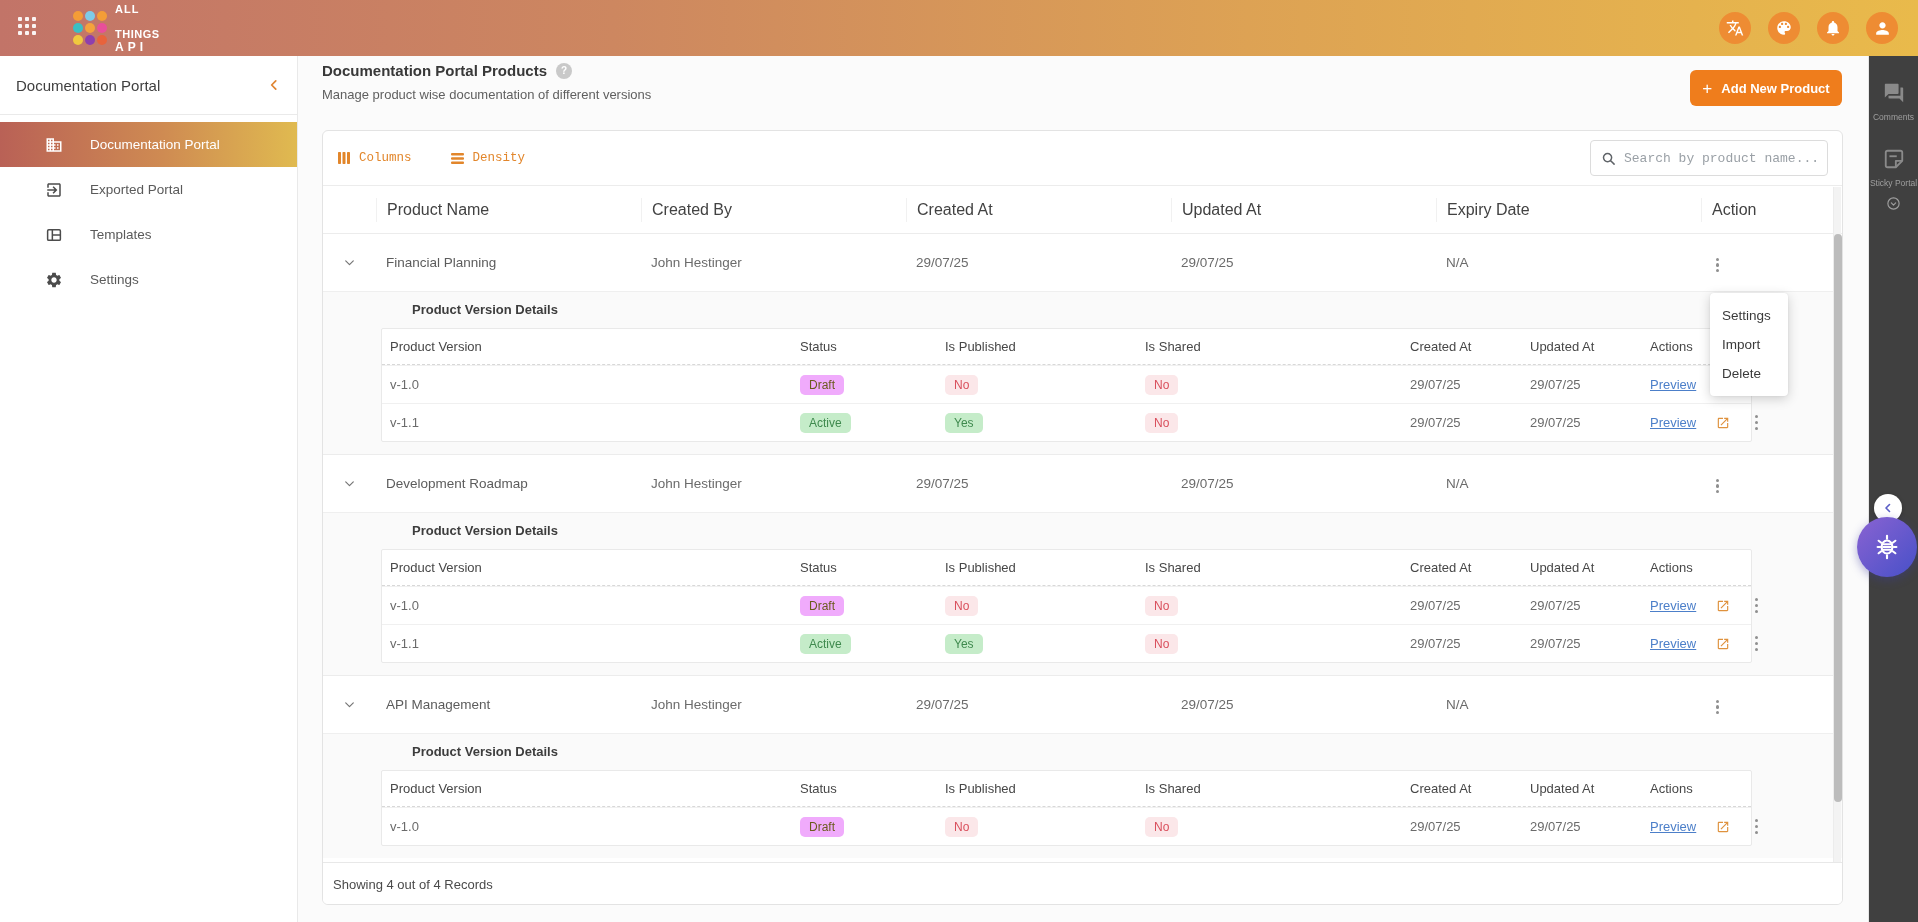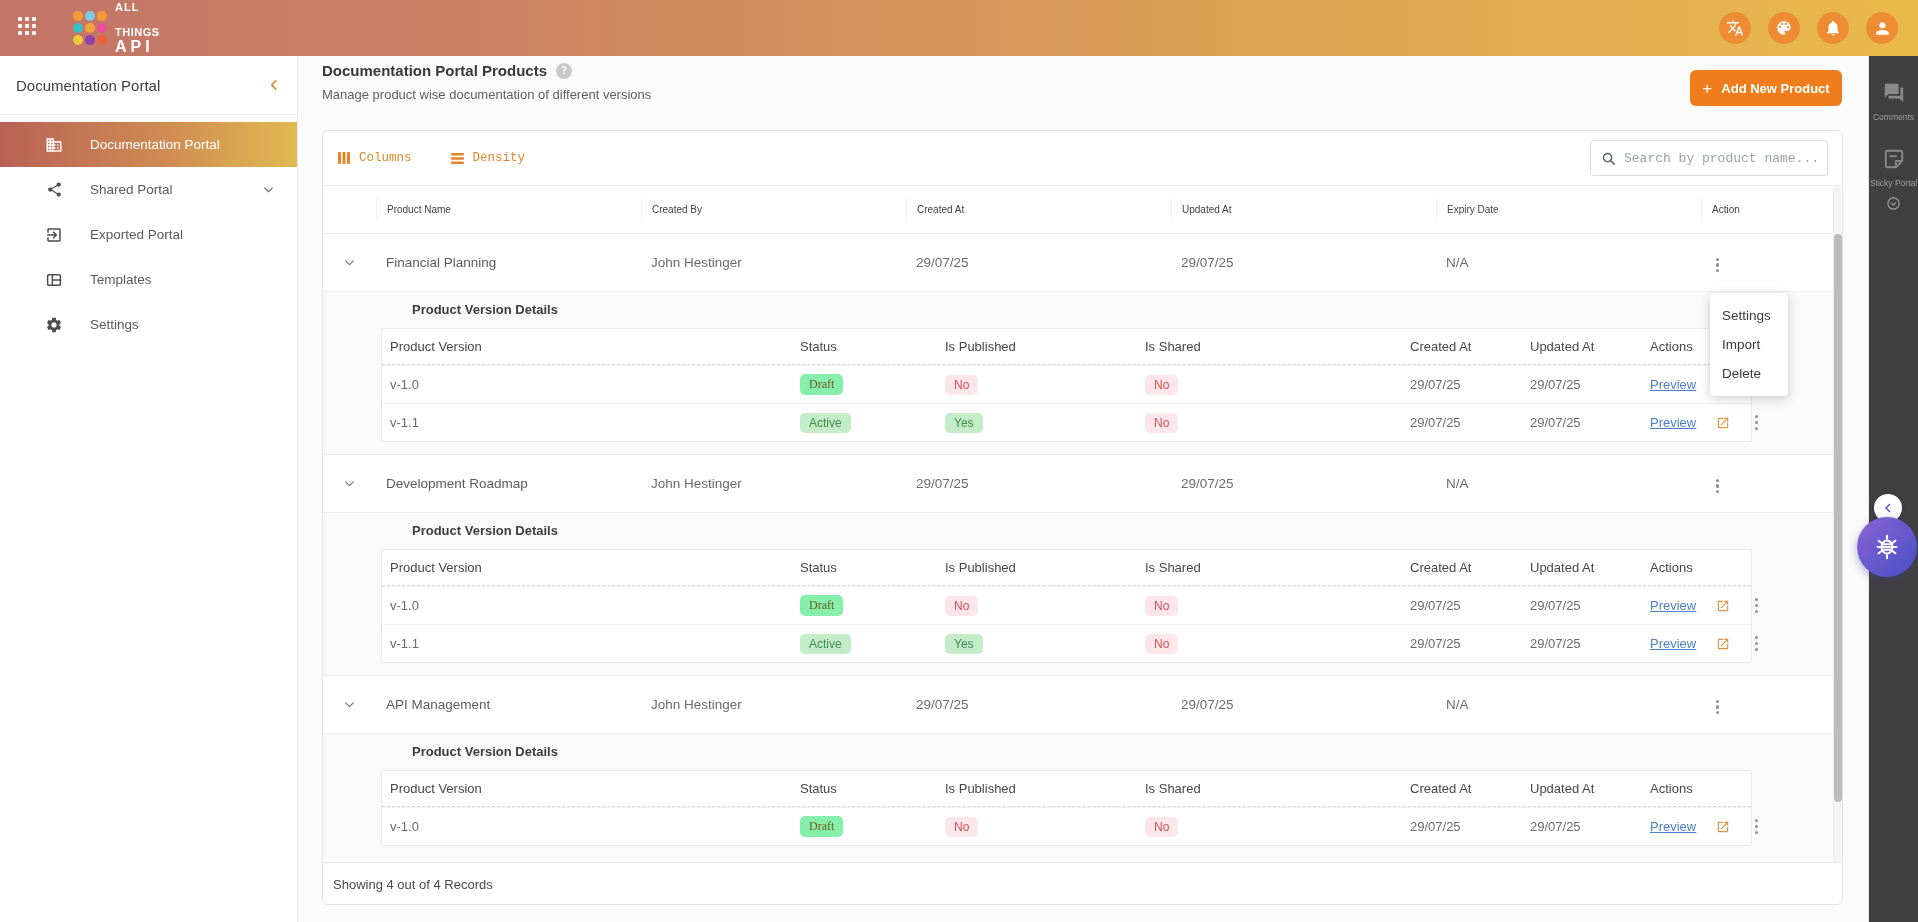--- a/index.html
+++ b/index.html
@@ -11,21 +11,21 @@
   .topbar { position:absolute; left:0; top:0; width:1918px; height:56px;
     background:linear-gradient(90deg,#c27468 0%,#cd8760 32%,#dda254 65%,#e9ba4b 100%);
     display:flex; align-items:center; }
   .apps-grid { margin-left:18px; display:block; }
   .logo-wrap { display:flex; align-items:center; margin-left:36px; gap:7px; }
   .logo-dots { display:grid; grid-template-columns:repeat(3,11px); grid-auto-rows:11px; gap:1px; }
   .logo-dots i { width:10px; height:10px; border-radius:50%; display:block; }
   .logo-text { color:#fff; line-height:1; }
   .logo-text .l1 { font-size:11px; font-weight:bold; letter-spacing:1px; }
   .logo-text .l2 { font-size:11px; font-weight:bold; letter-spacing:.5px; margin-top:14px; }
-  .logo-text .l3 { font-size:16px; font-weight:bold; letter-spacing:4px; margin-top:1px; }
+  .logo-text .l3 { font-size:12px; font-weight:bold; letter-spacing:4px; margin-top:1px; }
   .topbar-right { margin-left:auto; margin-right:20px; display:flex; gap:17px; }
   .tb-circle { width:32px; height:32px; border-radius:50%; background:#ee8c33; display:flex; align-items:center; justify-content:center; cursor:pointer; }
 
   
   .sidebar { position:absolute; left:0; top:56px; width:298px; height:866px; background:#fff; border-right:1px solid #e9e9e9; }
   .side-head { height:59px; border-bottom:1px solid #eaeaea; display:flex; align-items:center; padding:0 16px; }
   .side-head-title { font-size:15px; color:#3f3f3f; }
   .side-collapse { margin-left:auto; cursor:pointer; display:flex; }
   .nav { padding-top:7px; }
   .nav-item { height:45px; display:flex; align-items:center; color:#5a5a5a; cursor:pointer; }
@@ -49,42 +49,42 @@
   .card { position:absolute; left:322px; top:130px; width:1521px; height:775px; background:#fff; border:1px solid #e3e3e3; border-radius:6px; overflow:hidden; }
   .toolbar { height:55px; display:flex; align-items:center; padding:0 14px; border-bottom:1px solid #ececec;font-family:Liberation Mono, monospace; }
   .tb-btn { display:flex; align-items:center; gap:8px; color:#e2862b; font-size:12.5px; cursor:pointer; margin-right:38px; }
   .search-box { margin-left:auto; width:238px; height:36px; border:1px solid #dcdcdc; border-radius:4px; display:flex; align-items:center; padding:0 10px; gap:8px; background:#fff; }
   .search-box input { border:none; outline:none; flex:1; font-size:13px; font-family:inherit; color:#555; background:transparent; }
   .search-box input::placeholder { color:#9aa0a6; }
 
   .viewport { position:relative; height:676px; overflow:hidden; }
 
   .m-row { display:grid; grid-template-columns:53px 265px 265px 265px 265px 265px 1fr; align-items:center; }
-  .m-head { height:47px; font-size:10px; color:#424242; }
+  .m-head { height:47px; font-size:16px; color:#424242; }
   .m-head .cell { border-left:1px solid #f1f1f1; height:24px; display:flex; align-items:center; }
   .m-head .cell:first-child { border-left:none; }
   .p-row { height:58px; border-top:1px solid #ececec; font-size:13.5px; color:#6b6b6b; background:#fff; }
   .p-row .pname { color:#5c5c5c; }
   .cell { padding-left:10px; }
   .c-exp { display:flex; justify-content:center; padding-left:0; color:#757575; cursor:pointer; }
   .c-action { padding-left:10px; }
   .kebab { display:inline-flex; flex-direction:column; gap:2.5px; padding:4px 5px; cursor:pointer; }
   .kebab i { width:3.2px; height:3.2px; border-radius:50%; background:#8f8f8f; }
 
   
   .panel { background:#fafafa; border-top:1px solid #efefef; padding:10px 90px 12px 58px; }
   .panel-title { font-size:13px; font-weight:bold; color:#3d3d3d; margin-bottom:11px;margin-left:31px; }
   .subtable { background:#fff; border:1px solid #e9e9e9; border-radius:2px; }
   .s-row { display:grid; grid-template-columns:410px 145px 200px 265px 120px 120px 1fr; align-items:center; }
   .s-row .cell { padding-left:8px; }
   .s-head { height:36px; font-size:13px; color:#474747; border-bottom:1px dashed #d8d8d8; }
   .s-body { height:38px; font-size:13px; color:#6b6b6b; border-top:1px solid #f0f0f0; }
   .s-body:first-of-type { border-top:none; }
   .badge { display:inline-block; padding:3px 9px; border-radius:5px; font-size:12px; }
-  .b-amber { background:#86efac; color:#6b5b1e;font-family:Liberation Serif, serif; }
+  .b-amber { background:#f0abfc; color:#6b5b1e; }
   .b-green { background:#c5ecc9; color:#3f8a4e; }
   .b-red   { background:#fbe7e9; color:#d94f5c; }
   .actions-cell { display:flex; align-items:center; gap:20px; }
   .preview { color:#4c7fc9; font-size:13px; text-decoration:underline; cursor:pointer; }
 
   .card-footer { height:44px; border-top:1px solid #e8e8e8; display:flex; align-items:center; padding-left:10px; font-size:13px; color:#4a4a4a; background:#fff; position:relative; z-index:3; }
 
   
   .vscroll { position:absolute; right:1px; top:56px; width:8px; height:675px; background:#f3f3f3; border-left:1px solid #ececec; z-index:4; }
   .vscroll .thumb { position:absolute; left:0; top:47px; width:8px; height:568px; background:#bcbcbc; border-radius:4px; }
@@ -184,33 +184,20 @@
       <div class="nav-item active">
         <span class="nico">
           <svg width="18" height="18" viewBox="0 0 24 24" fill="currentColor">
               <path d="M12 7V3H2v18h20V7H12zM6 19H4v-2h2v2zm0-4H4v-2h2v2zm0-4H4V9h2v2zm0-4H4V5h2v2zm4 12H8v-2h2v2zm0-4H8v-2h2v2zm0-4H8V9h2v2zm0-4H8V5h2v2zm10 12h-8v-2h2v-2h-2v-2h2v-2h-2V9h8v10zm-2-8h-2v2h2v-2zm0 4h-2v2h2v-2z"></path>
             </svg>
         </span>
         <span class="nlabel">Documentation Portal</span>
       </div>
       <div class="nav-item">
         <span class="nico">
-          <svg width="17" height="17" viewBox="0 0 24 24" fill="currentColor">
-              <path d="M18 16.08c-.76 0-1.44.3-1.96.77L8.91 12.7c.05-.23.09-.46.09-.7s-.04-.47-.09-.7l7.05-4.11c.54.5 1.25.81 2.04.81 1.66 0 3-1.34 3-3s-1.34-3-3-3-3 1.34-3 3c0 .24.04.47.09.7L8.04 9.81C7.5 9.31 6.79 9 6 9c-1.66 0-3 1.34-3 3s1.34 3 3 3c.79 0 1.5-.31 2.04-.81l7.12 4.16c-.05.21-.08.43-.08.65 0 1.61 1.31 2.92 2.92 2.92 1.61 0 2.92-1.31 2.92-2.92s-1.31-2.92-2.92-2.92z"></path>
-            </svg>
-        </span>
-        <span class="nlabel">Shared Portal</span>
-        <span class="nchev">
-          <svg width="13" height="13" viewBox="0 0 24 24" fill="none" stroke="currentColor" stroke-width="2.4" stroke-linecap="round" stroke-linejoin="round">
-              <polyline points="5 9 12 16 19 9"></polyline>
-            </svg>
-        </span>
-      </div>
-      <div class="nav-item">
-        <span class="nico">
           <svg width="18" height="18" viewBox="0 0 24 24" fill="currentColor">
               <path d="M10.09 15.59L11.5 17l5-5-5-5-1.41 1.41L12.67 11H3v2h9.67l-2.58 2.59zM19 3H5c-1.11 0-2 .9-2 2v4h2V5h14v14H5v-4H3v4c0 1.1.89 2 2 2h14c1.1 0 2-.9 2-2V5c0-1.1-.9-2-2-2z"></path>
             </svg>
         </span>
         <span class="nlabel">Exported Portal</span>
       </div>
       <div class="nav-item">
         <span class="nico">
           <svg width="18" height="18" viewBox="0 0 24 24" fill="none" stroke="currentColor" stroke-width="2">
               <rect x="3.5" y="5" width="17" height="14" rx="1.5"></rect>

